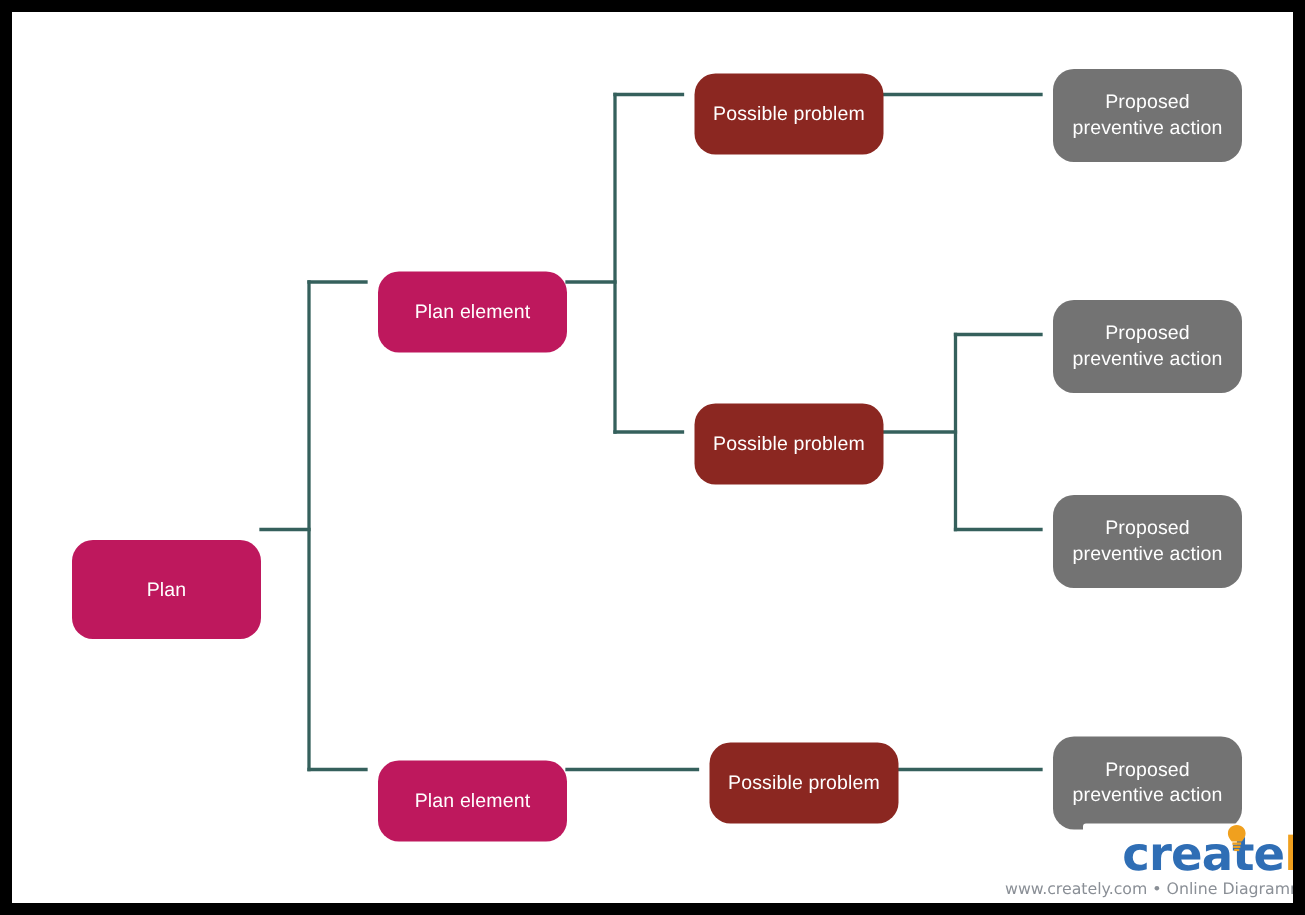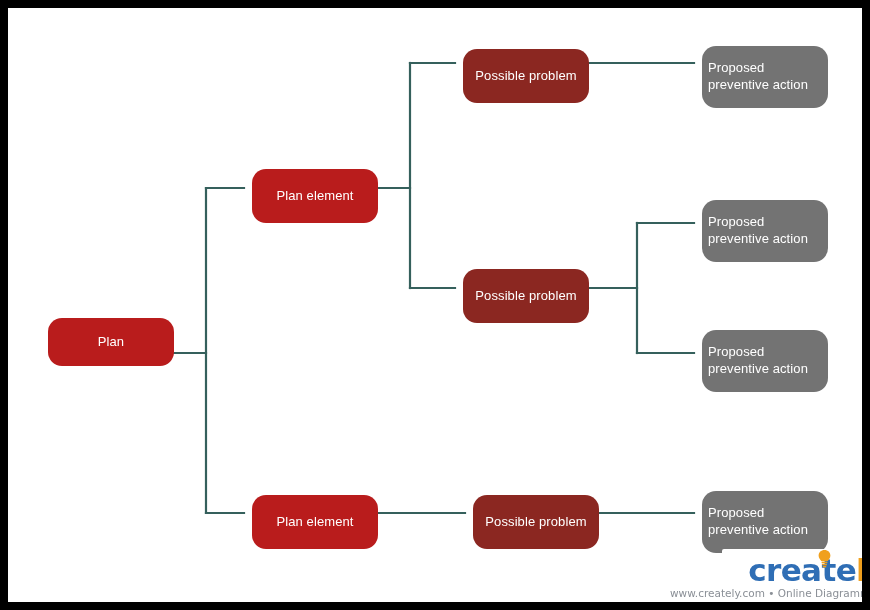--- a/index.html
+++ b/index.html
@@ -33,28 +33,29 @@
     position: absolute;
     left: 0; top: 0;
     width: 854px;
     height: 594px;
   }
   .node {
     position: absolute;
     display: flex;
     align-items: center;
     justify-content: center;
+    text-align: center;
     border-radius: 14px;
     color: #ffffff;
     line-height: 1.28;
     box-sizing: border-box;
     padding: 2px 6px;
     letter-spacing: 0.1px;
   }
-  .node.teal { background: #b91c1c; }
+  .node.teal { background: #be185d; margin-top: 12px; }
   .node.red  { background: #8b2721; }
   .node.amber{ background: #737373; }
   .node span { display: block; }
 
   
   #logo {
     position: absolute;
     left: 714px;
     top: 541px;
     width: 140px;
@@ -125,21 +126,21 @@
 
         <path d="M581,280 L629,280"></path>
         <path d="M629,215 L629,345"></path>
         <path d="M629,215 L686,215"></path>
         <path d="M629,345 L686,345"></path>
 
         <path d="M591,505 L686,505"></path>
       </g>
     </svg>
 
-    <div class="node teal" style="left:40px;  top:310px; width:126px; height:48px; font-size:13px;">
+    <div class="node teal" style="left:40px;  top:340px; width:126px; height:66px; font-size:13px;">
       <span>Plan</span>
     </div>
 
     <div class="node teal" style="left:244px; top:161px; width:126px; height:54px; font-size:13px;">
       <span>Plan element</span>
     </div>
 
     <div class="node teal" style="left:244px; top:487px; width:126px; height:54px; font-size:13px;">
       <span>Plan element</span>
     </div>

